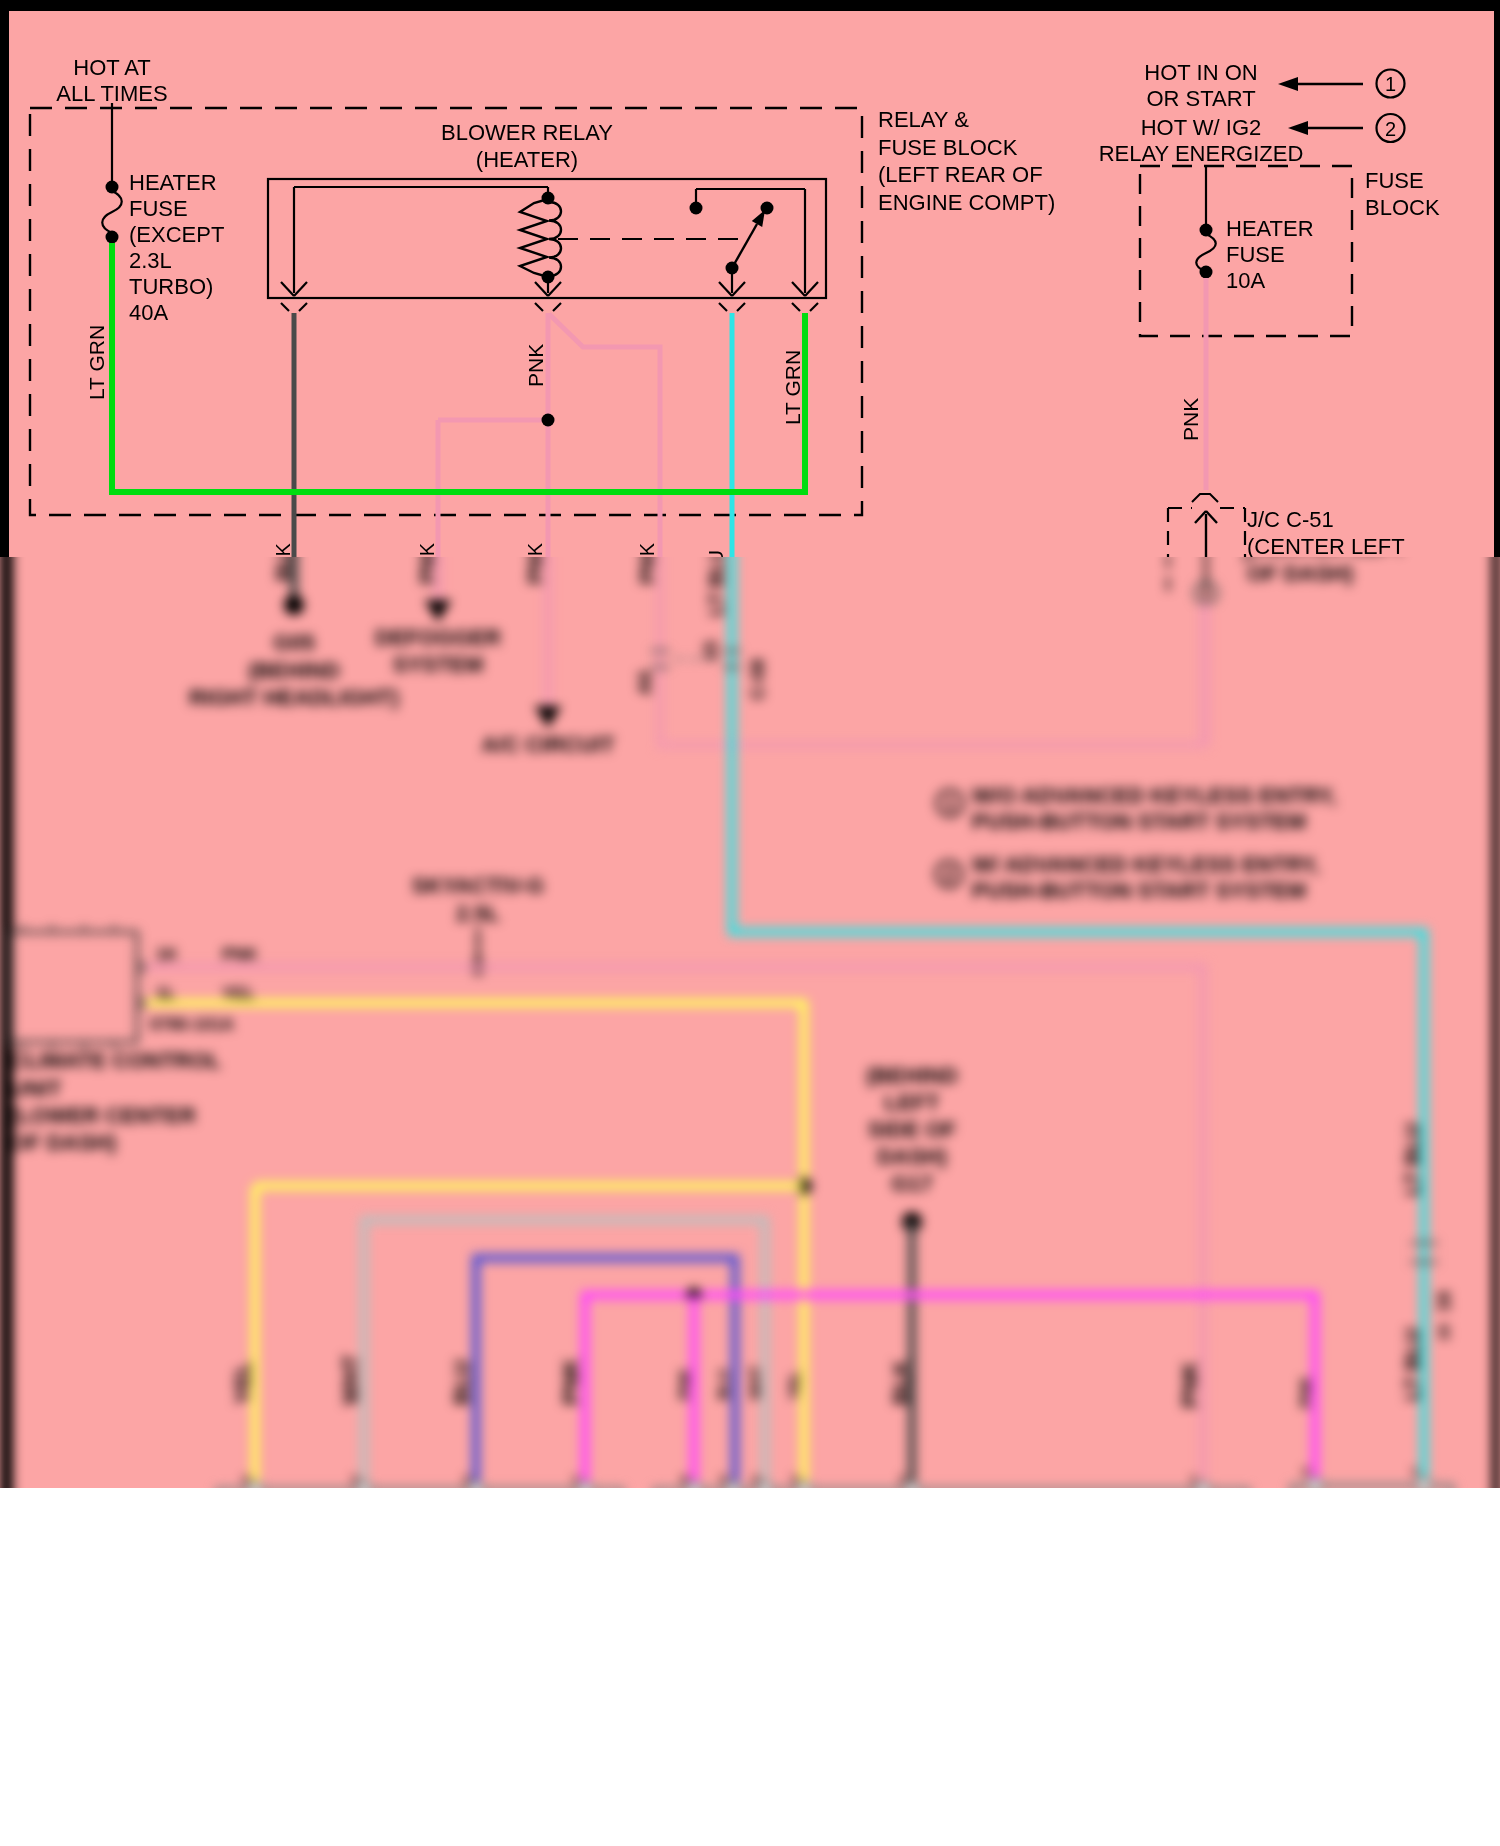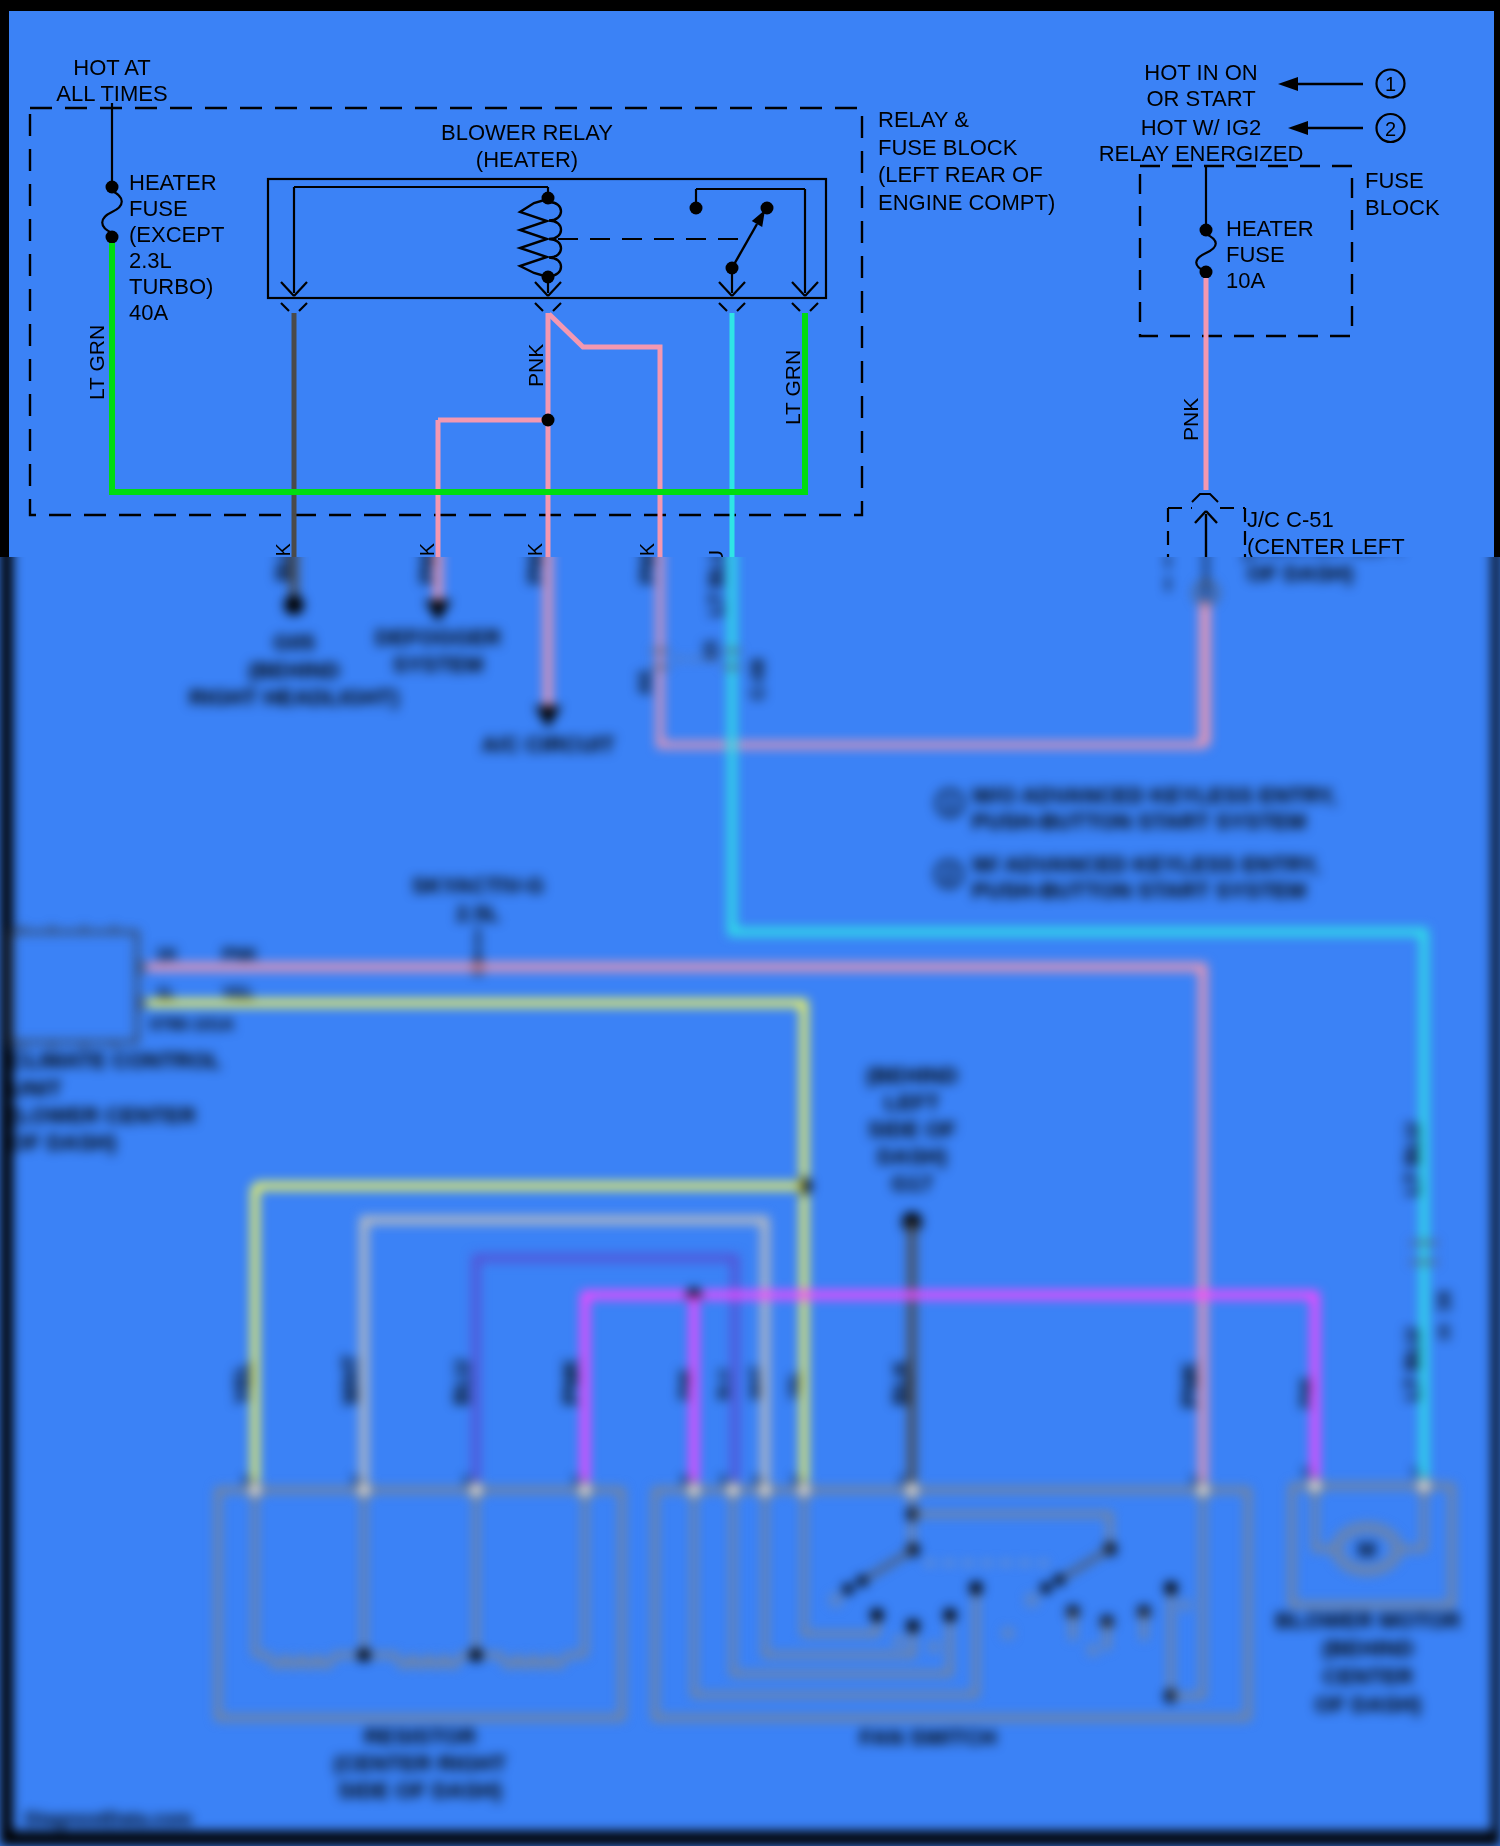--- a/index.html
+++ b/index.html
@@ -1,15 +1,15 @@
 <!DOCTYPE html>
 <html><head><meta charset="utf-8"><style>
 html,body{margin:0;padding:0}
 body{width:1500px;height:1846px;background:#fff;font-family:"Liberation Sans",sans-serif}
-#page{position:relative;width:1500px;height:1846px;overflow:hidden;background:#3b82f6}
+#page{position:relative;width:1500px;height:1488px;overflow:hidden;background:#fca5a5}
 .lay{position:absolute;left:0;overflow:hidden}
 #sharp{top:0;width:1500px;height:557px}
 #blurw{top:557px;width:1500px;height:1289px}
 #bluri{position:absolute;top:-557px;left:0;width:1500px;height:1846px;filter:blur(5.1px)}
 #bluri svg{font-weight:bold}
 svg{display:block;font-family:"Liberation Sans",sans-serif}
 text{fill:#000}
 </style></head><body>
 <div id="page">
 <div class="lay" id="sharp">

